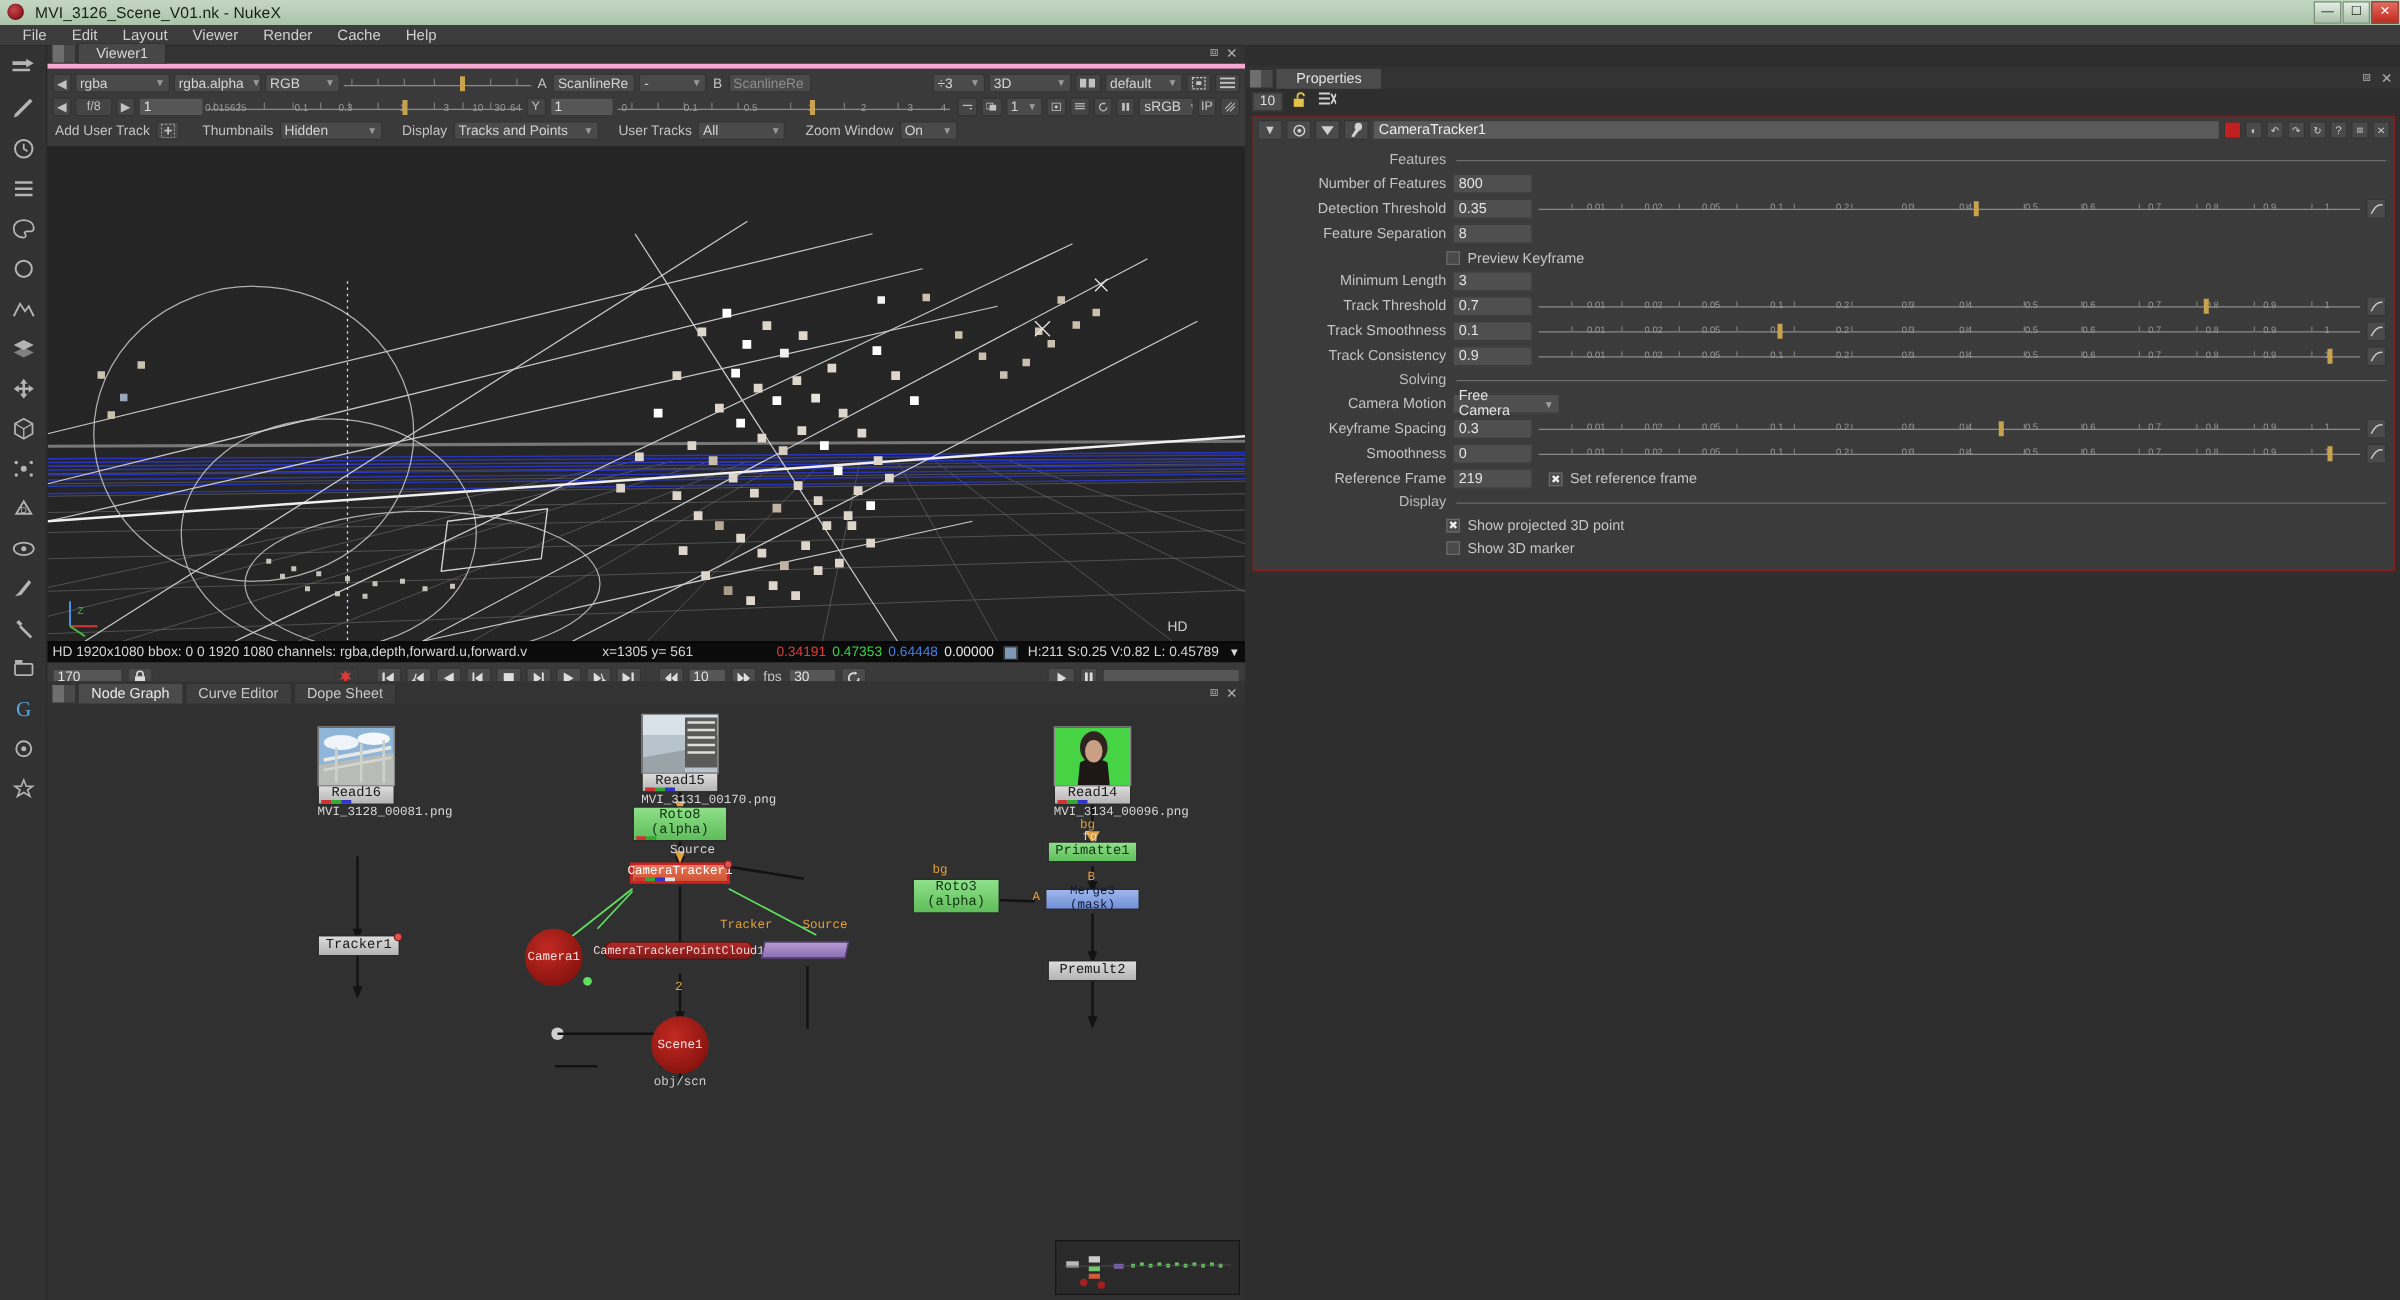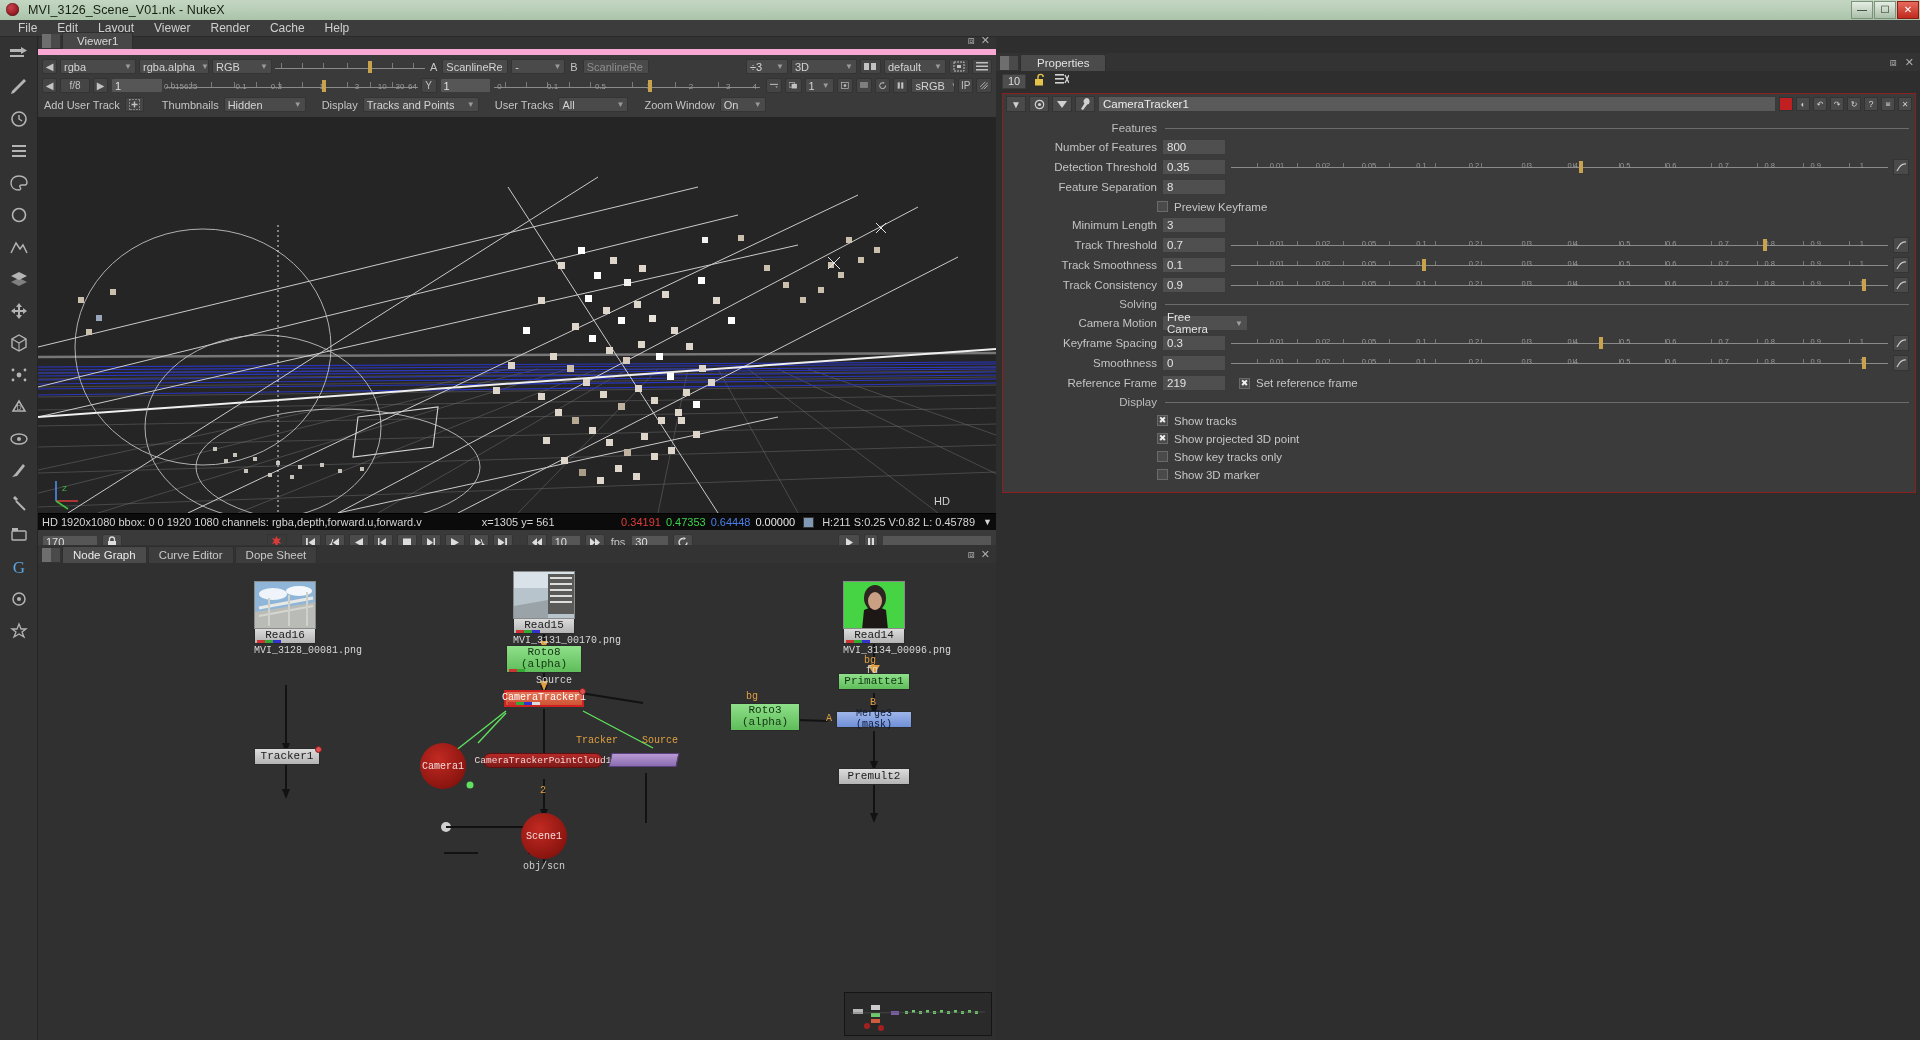--- a/index.html
+++ b/index.html
@@ -53,21 +53,21 @@
     width:30px; height:28px; margin-bottom:4px;
     display:flex; align-items:center; justify-content:center;
     color:#b4b4b4;
   }
   .trail-ico svg { display:block; }
   .trail-ico.active { color:#59a6e0; }
 
   
   .viewer-pane { position:absolute; left:38px; top:37px; width:958px; height:508px; background:#393939; }
   .vtabrow {
-    height:18px; background:#333; display:flex; align-items:flex-end; border-bottom:6px solid #f9a8d4;
+    height:18px; background:#333; display:flex; align-items:flex-end; border-bottom:4px solid #f9a8d4;
   }
   .vtab-grip { width:18px; height:14px; margin:0 2px 1px 4px;
     background:linear-gradient(90deg,#6e6e6e 0 50%, #4a4a4a 50% 100%); }
   .vtab {
     height:17px; padding:0 14px; background:#474747; border:1px solid #2e2e2e; border-bottom:none;
     display:flex; align-items:center; font-size:11.5px; color:#d8d8d8;
     border-radius:2px 2px 0 0;
   }
   .vtabrow .right-ico { margin-left:auto; display:flex; gap:6px; padding:0 6px 2px 0; color:#aeaeae; font-size:11px;}
 
@@ -1501,31 +1501,21 @@
           </div>
         </div>
 
         <div class="sec-head">
           <div class="t">Display</div>
           <div class="rule"></div>
         </div>
         <div class="crow">
           <div class="spacer"></div>
           <div class="cbox checked"></div>
-          <div class="clabel">Show tracks</div>
-        </div>
-        <div class="crow">
-          <div class="spacer"></div>
-          <div class="cbox checked"></div>
           <div class="clabel">Show projected 3D point</div>
-        </div>
-        <div class="crow">
-          <div class="spacer"></div>
-          <div class="cbox"></div>
-          <div class="clabel">Show key tracks only</div>
         </div>
         <div class="crow">
           <div class="spacer"></div>
           <div class="cbox"></div>
           <div class="clabel">Show 3D marker</div>
         </div>
 
       </div>
     </div>
   </div>

